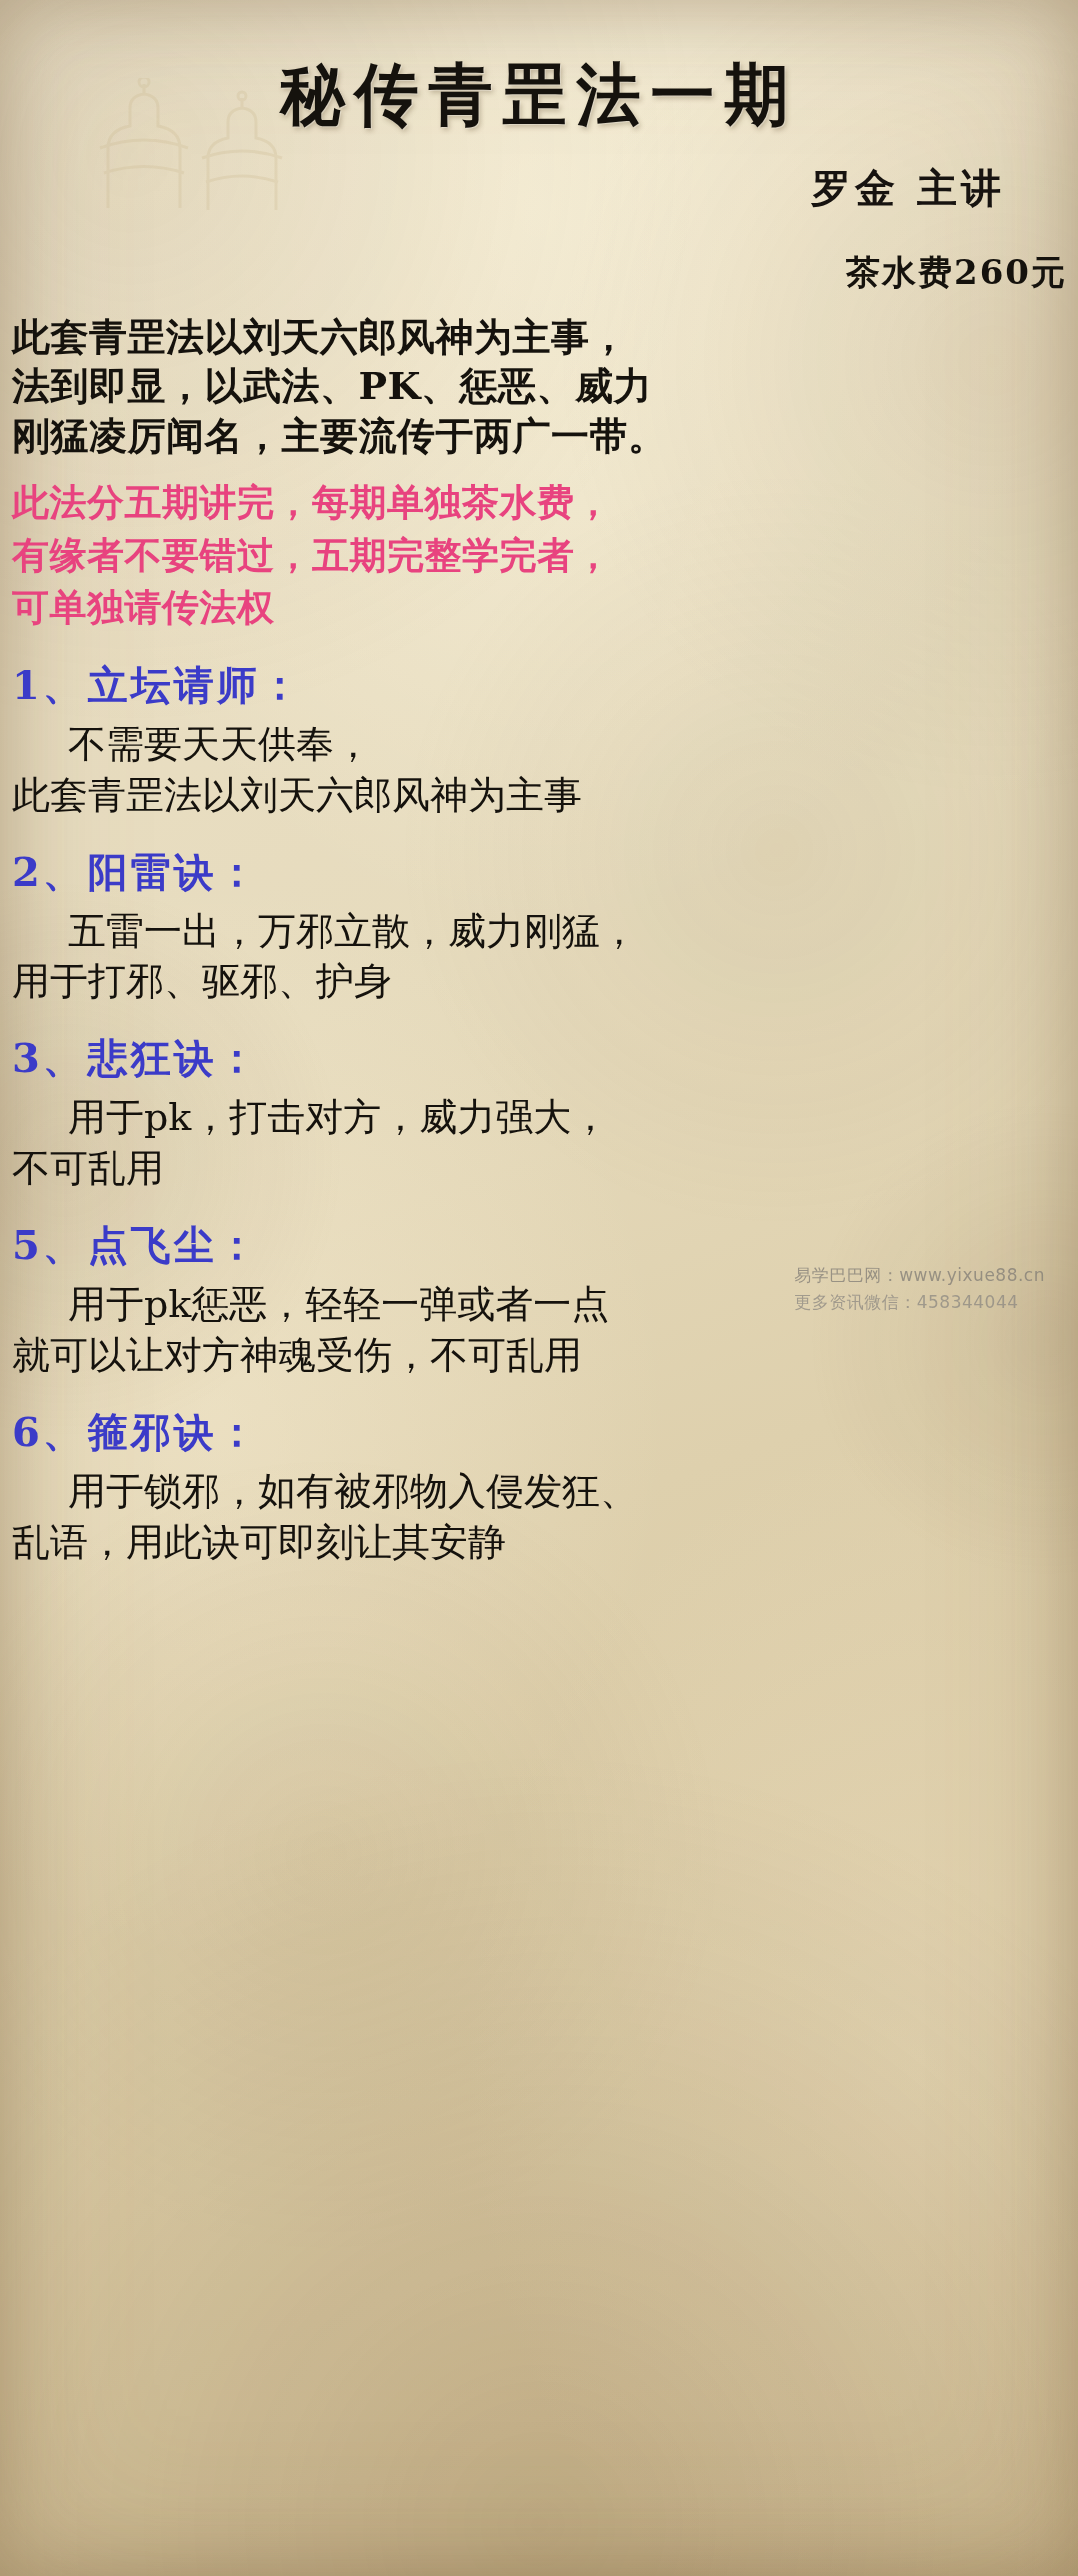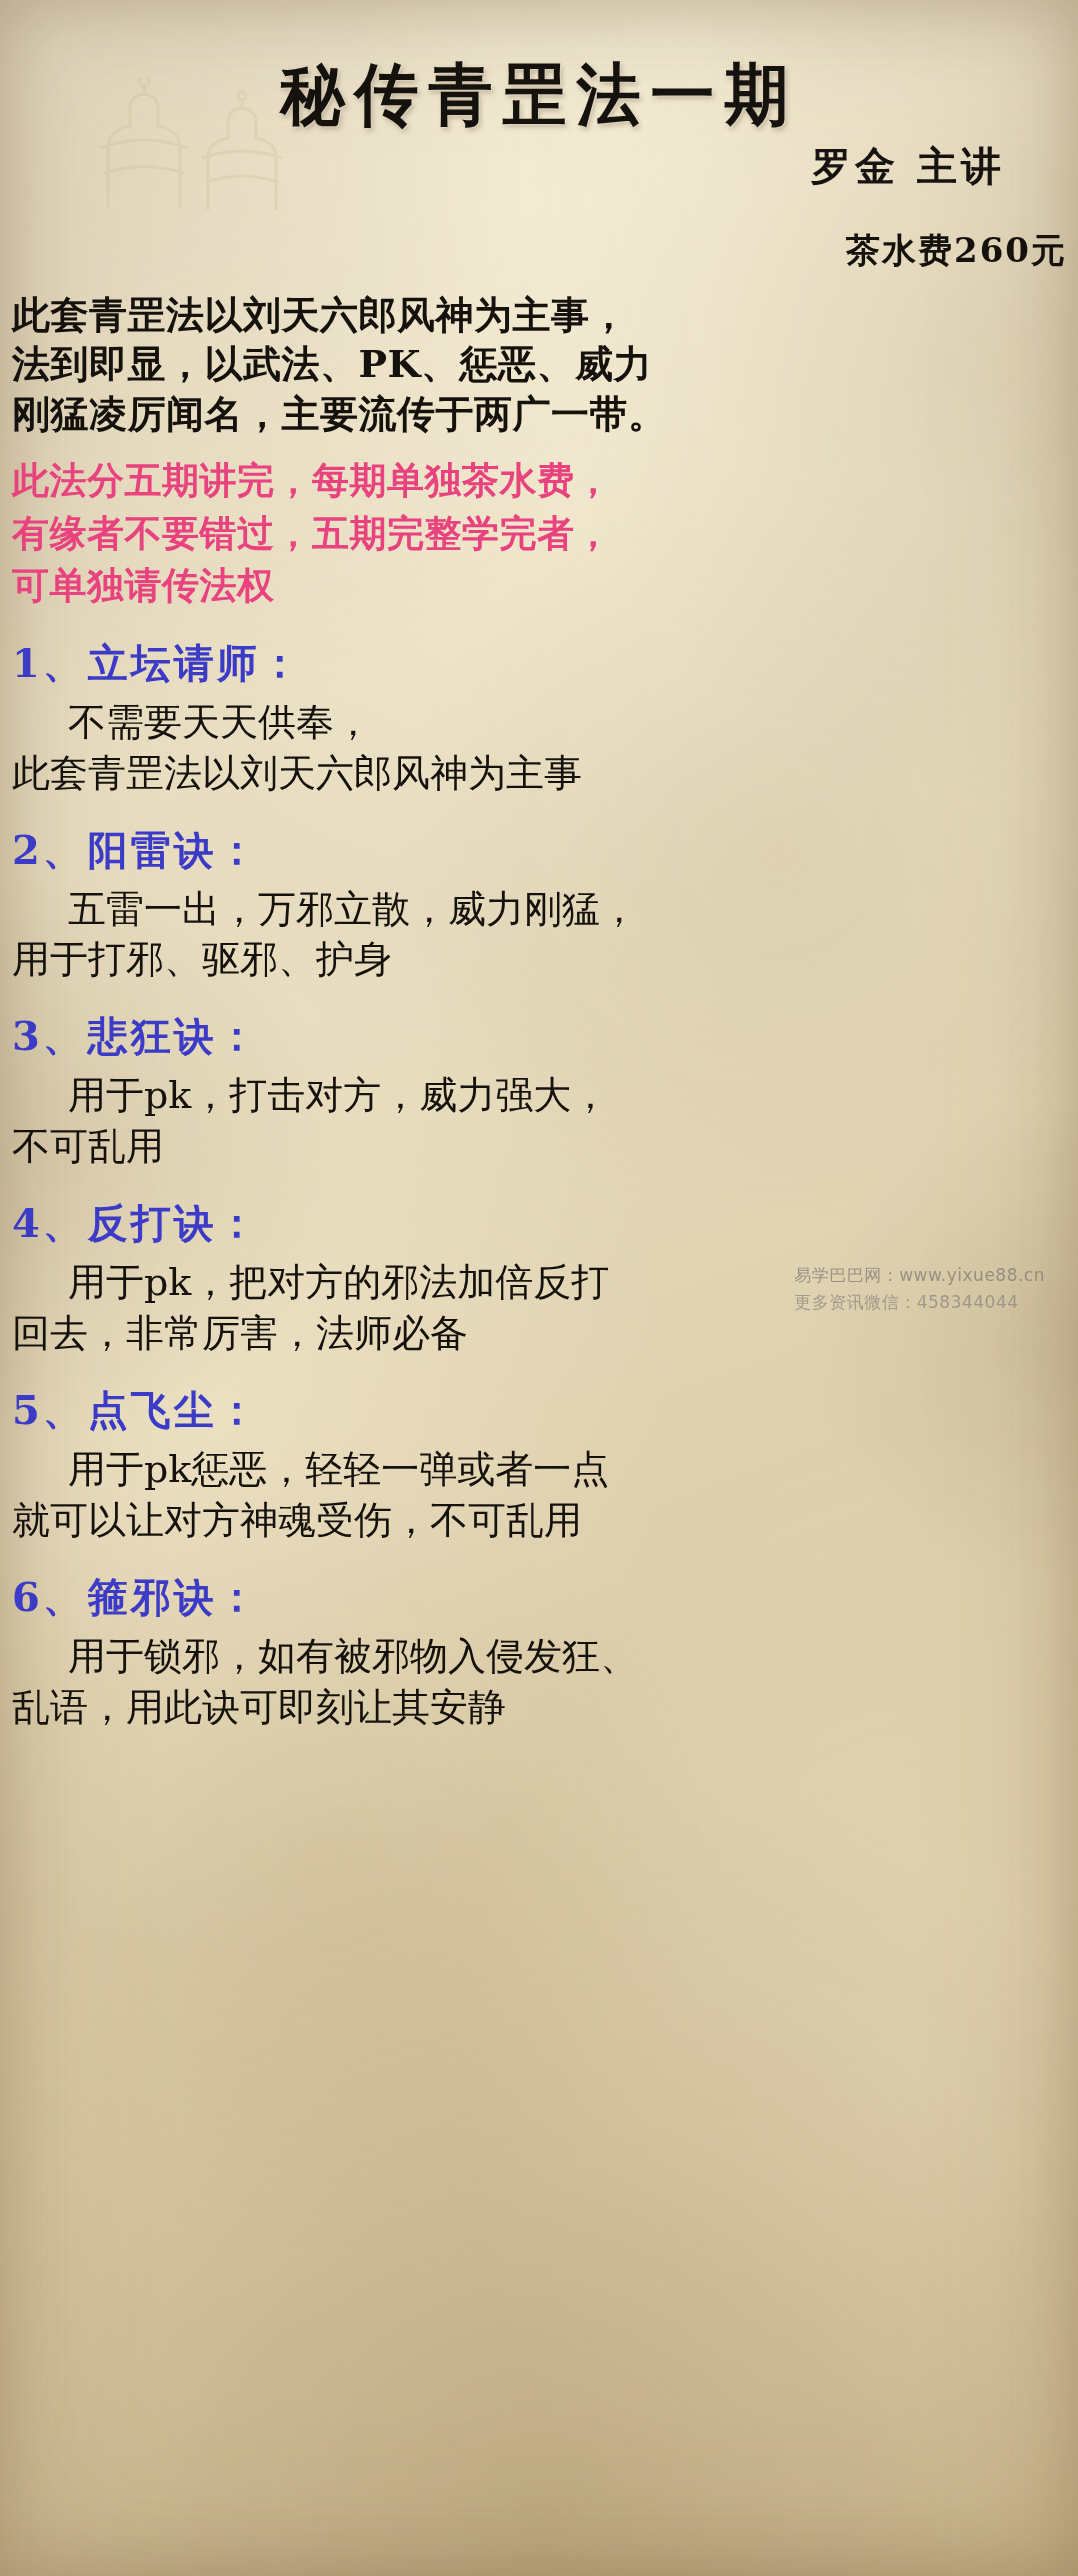--- a/index.html
+++ b/index.html
@@ -68,20 +68,21 @@
     font-weight: 700;
     font-size: 64px;
     letter-spacing: 10px;
     color: #15120d;
     text-shadow: 1px 1px 0 rgba(255,255,255,0.30), 2px 3px 5px rgba(90,70,40,0.30);
     transform: scaleY(1.06);
   }
 
   .byline {
     text-align: right;
+    margin-top: 22px;
     padding-right: 62px;
     font-family: "DejaVu Serif", "Liberation Serif", serif;
     font-weight: 700;
     font-size: 40px;
     letter-spacing: 4px;
     color: #171310;
   }
 
   .fee {
     text-align: right;
@@ -220,29 +221,20 @@
     <div>
       <div class="item-head">
         <span class="num">3、</span><span>悲狂诀：</span>
       </div>
       <div class="item-body">
         <span class="line indent">用于pk，打击对方，威力强大，</span>
         <span class="line">不可乱用</span>
       </div>
     </div>
 
-    <div>
-      <div class="item-head">
-        <span class="num">4、</span><span>反打诀：</span>
-      </div>
-      <div class="item-body">
-        <span class="line indent">用于pk，把对方的邪法加倍反打</span>
-        <span class="line">回去，非常厉害，法师必备</span>
-      </div>
-    </div>
 
     <div>
       <div class="item-head">
         <span class="num">5、</span><span>点飞尘：</span>
       </div>
       <div class="item-body">
         <span class="line indent">用于pk惩恶，轻轻一弹或者一点</span>
         <span class="line">就可以让对方神魂受伤，不可乱用</span>
       </div>
     </div>

